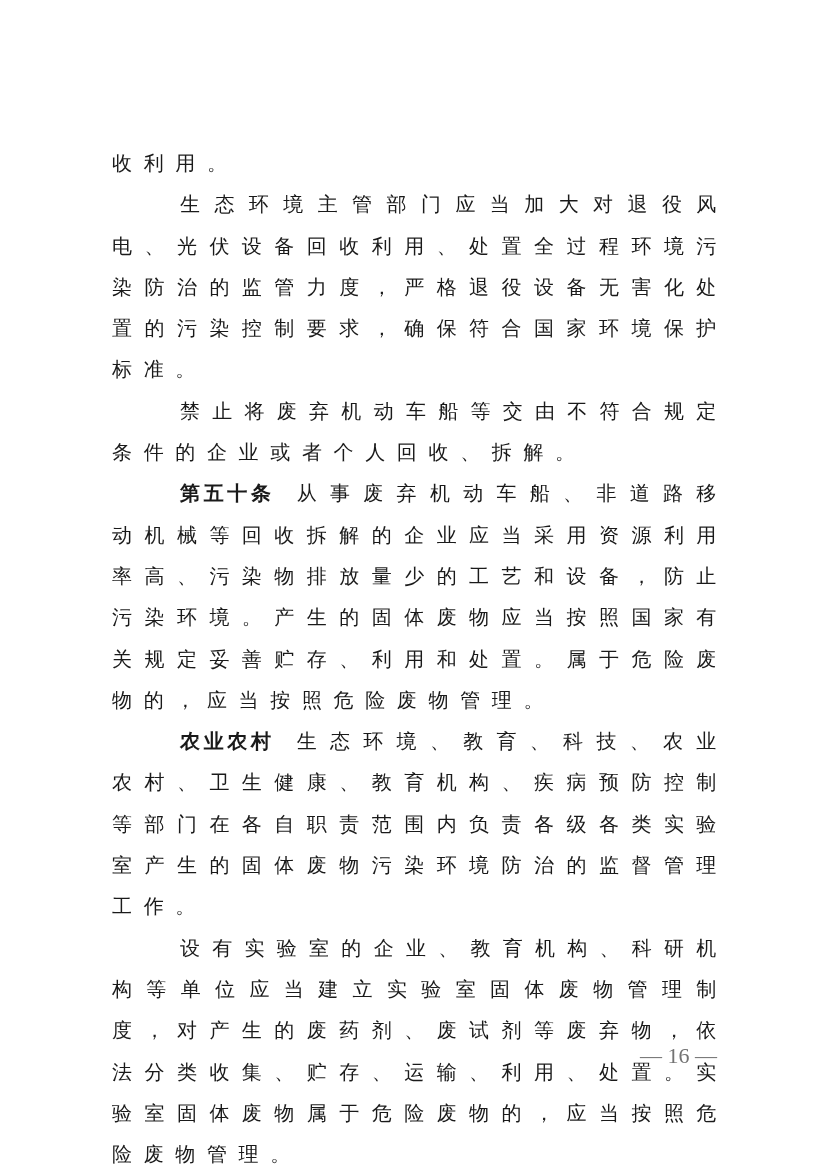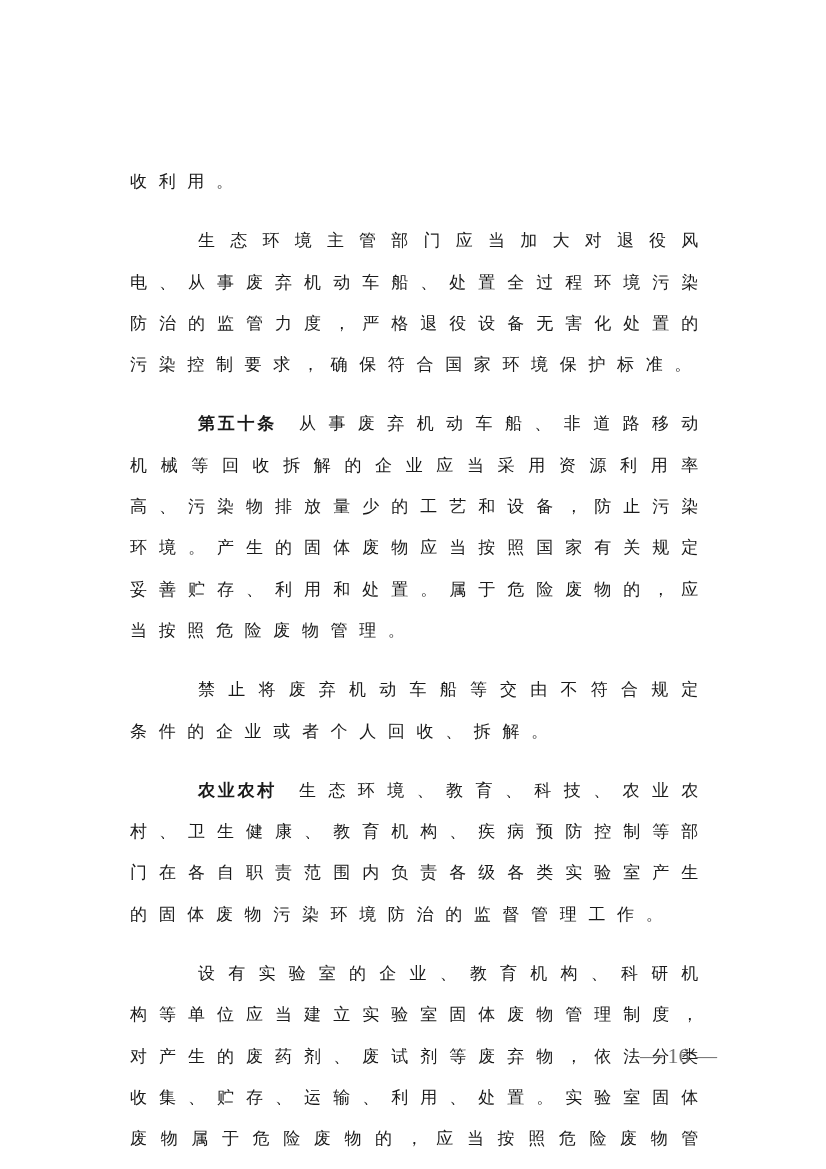--- a/index.html
+++ b/index.html
@@ -12,22 +12,22 @@
       font-family: "DejaVu Serif", "Liberation Serif", serif;
       color: #1a1a1a;
     }
     .page-body {
       position: absolute;
       left: 112px;
       top: 143px;
       width: 616px;
     }
     .para {
-      margin: 18px;
-      font-size: 17px;
+      margin: 0;
+      font-size: 20px;
       line-height: 41.3px;
       letter-spacing: 11.65px;
       text-align: justify;
       text-align-last: left;
       word-break: break-all;
     }
     .para.indent { text-indent: 68px; }
     .article-no {
       font-family: "DejaVu Sans", "Liberation Sans", sans-serif;
       font-weight: bold;
@@ -46,27 +46,27 @@
     }
   </style>
 </head>
 <body>
 
 <div class="page-body">
   <p class="para">
     <span>收利用。</span>
   </p>
   <p class="para indent">
-    <span>生态环境主管部门应当加大对退役风电、从事废弃机动车船、处置全过程环境污染防治的监管力度，严格退役设备无害化处置的污染控制要求，确保符合国家环境保护标准。</span>
+    <span>生态环境主管部门应当加大对退役风电、光伏设备回收利用、处置全过程环境污染防治的监管力度，严格退役设备无害化处置的污染控制要求，确保符合国家环境保护标准。</span>
+  </p>
+  <p class="para indent">
+    <span>禁止将废弃机动车船等交由不符合规定条件的企业或者个人回收、拆解。</span>
   </p>
   <p class="para indent">
     <span class="article-no">第五十条</span><span>从事废弃机动车船、非道路移动机械等回收拆解的企业应当采用资源利用率高、污染物排放量少的工艺和设备，防止污染环境。产生的固体废物应当按照国家有关规定妥善贮存、利用和处置。属于危险废物的，应当按照危险废物管理。</span>
-  </p>
-  <p class="para indent">
-    <span>禁止将废弃机动车船等交由不符合规定条件的企业或者个人回收、拆解。</span>
   </p>
   <p class="para indent">
     <span class="article-no">农业农村</span><span>生态环境、教育、科技、农业农村、卫生健康、教育机构、疾病预防控制等部门在各自职责范围内负责各级各类实验室产生的固体废物污染环境防治的监督管理工作。</span>
   </p>
   <p class="para indent">
     <span>设有实验室的企业、教育机构、科研机构等单位应当建立实验室固体废物管理制度，对产生的废药剂、废试剂等废弃物，依法分类收集、贮存、运输、利用、处置。实验室固体废物属于危险废物的，应当按照危险废物管理。</span>
   </p>
 
 </div>
 

